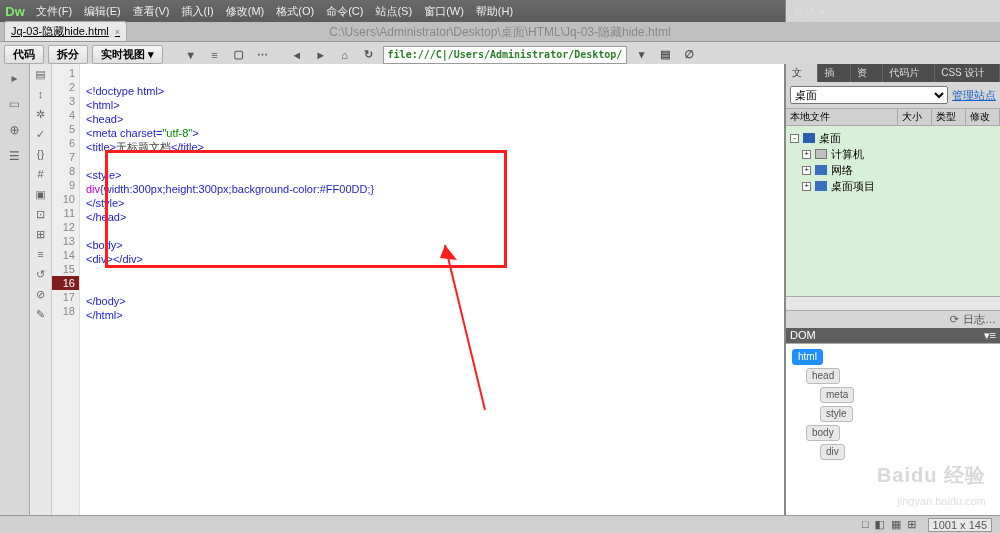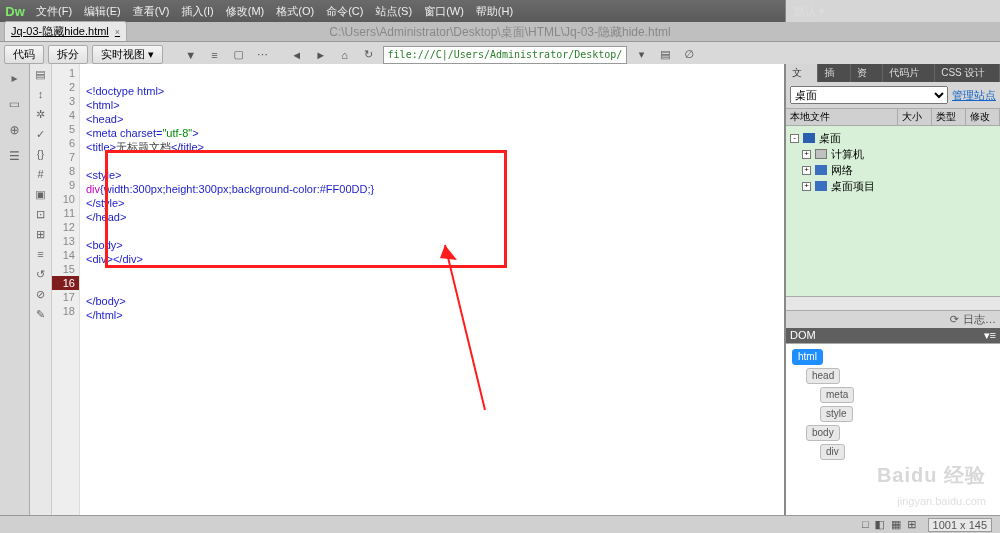--- a/index.html
+++ b/index.html
@@ -15,21 +15,21 @@
 .winbtns { display:flex; }
 .winbtns div { width:22px; height:18px; margin:2px 2px 0 2px; background:#ddd; border:1px solid #999; display:flex; align-items:center; justify-content:center; font-size:10px; color:#333; }
 
 
 .tabstrip { height:20px; background:#bfbfbf; display:flex; align-items:flex-end; border-bottom:1px solid #999; position:relative; }
 .filetab { height:20px; background:#e8e8e8; border:1px solid #aaa; border-bottom:none; border-radius:3px 3px 0 0; padding:0 6px; display:flex; align-items:center; margin-left:4px;text-decoration:underline; }
 .filetab .x { margin-left:6px; color:#777; font-size:9px; }
 .tabstrip .path { position:absolute; left:50%; transform:translateX(-50%); color:#888; font-size:12px; }
 
 
-.subbar { height:26px; background:#d9d9d9; border-bottom:1px solid #aaa; display:flex; align-items:center; padding:0 4px; gap:4px; }
+.subbar { height:26px; background:#d9d9d9; border-bottom:1px solid #aaa; display:flex; align-items:center; padding:0 4px; gap:4px;font-weight:bold; }
 .subbtn { padding:1px 8px; border:1px solid #aaa; background:linear-gradient(#f5f5f5,#e0e0e0); border-radius:2px; cursor:default; }
 .iconbtn { width:20px; height:18px; border:1px solid transparent; display:flex; align-items:center; justify-content:center; color:#555; }
 .addr { height:18px; background:#fff; border:1px solid #999; padding:0 4px; display:flex; align-items:center; color:#2a7f2a; font-family:Consolas,monospace; font-size:10px; }
 
 
 .main { position:absolute; top:64px; bottom:18px; left:0; right:0; display:flex; }
 .lefttools { width:30px; background:#d8d8d8; border-right:1px solid #aaa; display:flex; flex-direction:column; align-items:center; padding-top:4px; gap:6px; }
 .lefttools .t { width:22px; height:20px; border:1px solid transparent; display:flex; align-items:center; justify-content:center; color:#666; font-size:12px; }
 
 .mid { flex:1; display:flex; flex-direction:column; background:#fff; border-right:1px solid #888; }

